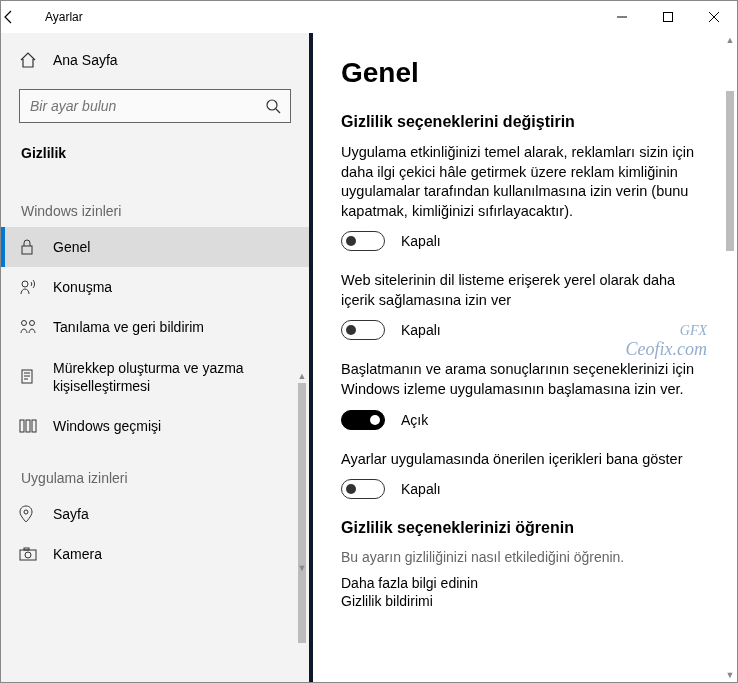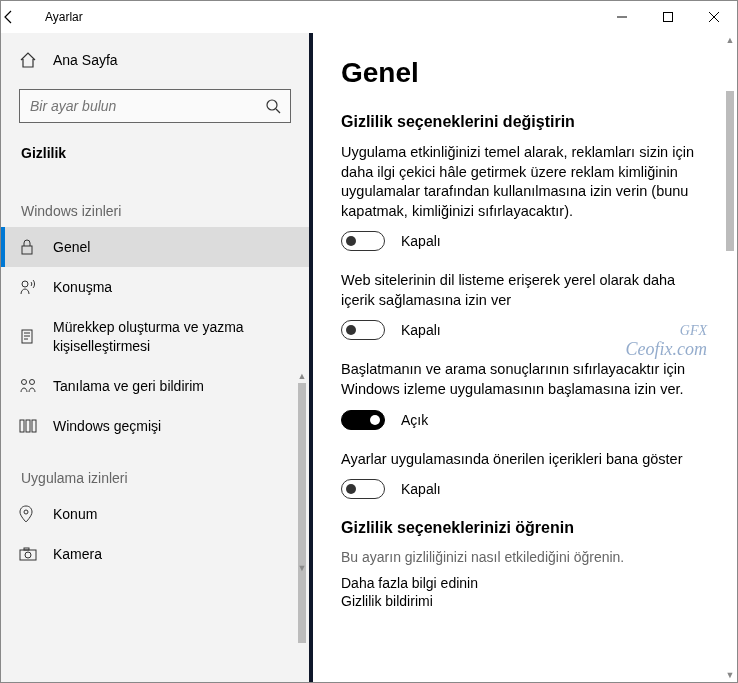--- a/index.html
+++ b/index.html
@@ -315,62 +315,62 @@
                 <circle cx="6" cy="6" r="3" stroke="#333" fill="none"></circle>
                 <path d="M2 16 c0-3 2-5 4-5 s4 2 4 5" stroke="#333" fill="none"></path>
                 <path d="M12 4 c1 1 1 3 0 4 M14 2 c2 2 2 6 0 8" stroke="#333" fill="none"></path>
               </svg>
           </span>
           <span class="label">Konuşma</span>
         </div>
 
         <div class="sbitem">
           <span class="icon">
+            <svg width="18" height="18" viewBox="0 0 18 18">
+                <circle cx="5" cy="5" r="2.5" stroke="#333" fill="none"></circle>
+                <circle cx="13" cy="5" r="2.5" stroke="#333" fill="none"></circle>
+                <path d="M2 15 c0-2 1.5-4 3-4 s3 2 3 4 M10 15 c0-2 1.5-4 3-4 s3 2 3 4" stroke="#333" fill="none"></path>
+              </svg>
+          </span>
+          <span class="label">Tanılama ve geri bildirim</span>
+        </div>
+
+        <div class="sbitem">
+          <span class="icon">
             <svg width="16" height="18" viewBox="0 0 16 18">
                 <rect x="3" y="2" width="10" height="13" stroke="#333" fill="none"></rect>
                 <line x1="5" y1="5" x2="11" y2="5" stroke="#333"></line>
                 <line x1="5" y1="8" x2="11" y2="8" stroke="#333"></line>
                 <line x1="5" y1="11" x2="9" y2="11" stroke="#333"></line>
               </svg>
           </span>
           <span class="label">Mürekkep oluşturma ve yazma kişiselleştirmesi</span>
         </div>
 
         <div class="sbitem">
           <span class="icon">
-            <svg width="18" height="18" viewBox="0 0 18 18">
-                <circle cx="5" cy="5" r="2.5" stroke="#333" fill="none"></circle>
-                <circle cx="13" cy="5" r="2.5" stroke="#333" fill="none"></circle>
-                <path d="M2 15 c0-2 1.5-4 3-4 s3 2 3 4 M10 15 c0-2 1.5-4 3-4 s3 2 3 4" stroke="#333" fill="none"></path>
-              </svg>
-          </span>
-          <span class="label">Tanılama ve geri bildirim</span>
-        </div>
-
-        <div class="sbitem">
-          <span class="icon">
             <svg width="18" height="16" viewBox="0 0 18 16">
                 <rect x="1" y="2" width="4" height="12" stroke="#333" fill="none"></rect>
                 <rect x="7" y="2" width="4" height="12" stroke="#333" fill="none"></rect>
                 <rect x="13" y="2" width="4" height="12" stroke="#333" fill="none"></rect>
               </svg>
           </span>
           <span class="label">Windows geçmişi</span>
         </div>
 
         <div class="sidegroup">Uygulama izinleri</div>
 
         <div class="sbitem">
           <span class="icon">
             <svg width="14" height="18" viewBox="0 0 14 18">
                 <path d="M7 1 C3 1 1 4 1 7 c0 4 6 10 6 10 s6-6 6-10 C13 4 11 1 7 1 z" stroke="#333" fill="none"></path>
                 <circle cx="7" cy="7" r="2" stroke="#333" fill="none"></circle>
               </svg>
           </span>
-          <span class="label">Konum</span>
+          <span class="label">Sayfa</span>
         </div>
 
         <div class="sbitem">
           <span class="icon">
             <svg width="18" height="14" viewBox="0 0 18 14">
                 <rect x="1" y="3" width="16" height="10" stroke="#333" fill="none"></rect>
                 <circle cx="9" cy="8" r="3" stroke="#333" fill="none"></circle>
                 <rect x="5" y="1" width="5" height="2" stroke="#333" fill="none"></rect>
               </svg>
           </span>
@@ -401,21 +401,21 @@
         </div>
 
         <div class="desc">Web sitelerinin dil listeme erişerek yerel olarak daha içerik sağlamasına izin ver</div>
         <div class="toggle-row">
           <div class="toggle">
               <div class="knob"></div>
             </div>
           <span>Kapalı</span>
         </div>
 
-        <div class="desc">Başlatmanın ve arama sonuçlarının sıfırlayacaktır için Windows izleme uygulamasının başlamasına izin ver.</div>
+        <div class="desc">Başlatmanın ve arama sonuçlarının seçeneklerinizi için Windows izleme uygulamasının başlamasına izin ver.</div>
         <div class="toggle-row">
           <div class="toggle on">
               <div class="knob"></div>
             </div>
           <span>Açık</span>
         </div>
 
         <div class="desc">Ayarlar uygulamasında önerilen içerikleri bana göster</div>
         <div class="toggle-row">
           <div class="toggle">

